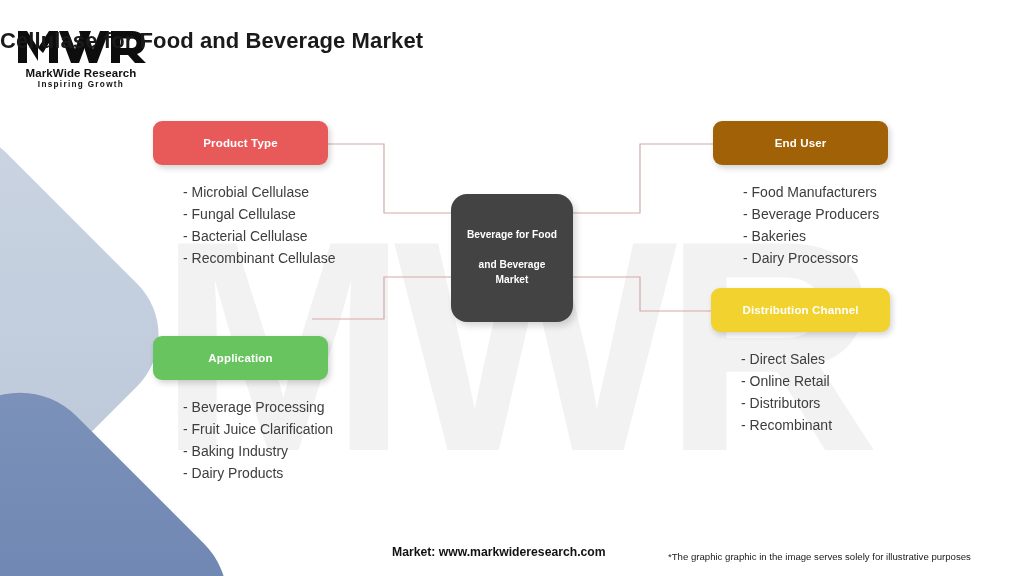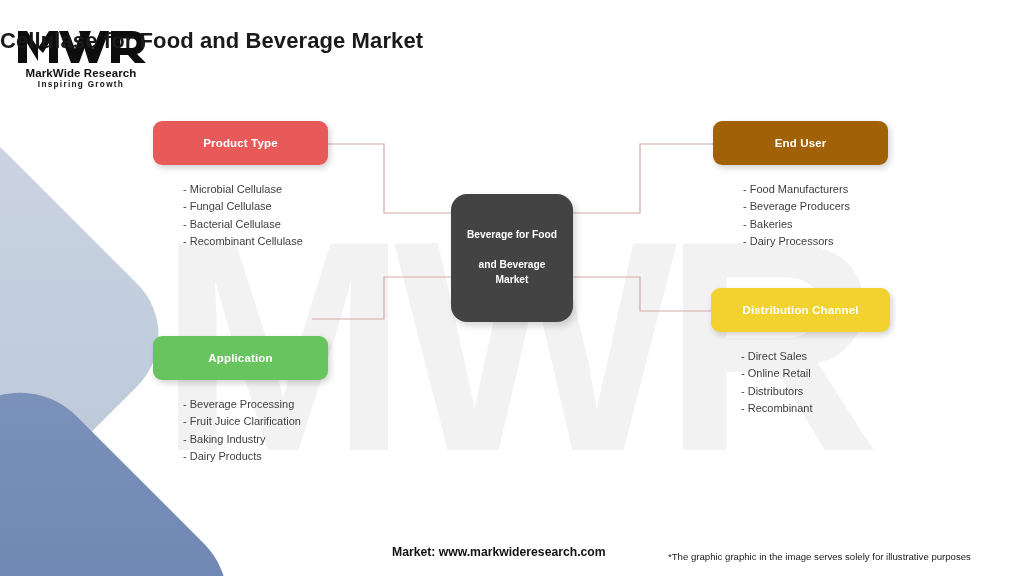--- a/index.html
+++ b/index.html
@@ -107,21 +107,21 @@
   .pill span {
     color:#ffffff;
     font-size:11.5px;
     font-weight:700;
     letter-spacing:.15px;
     text-align:right;
   }
   .items { margin-top:16px; padding-left:30px; }
   .items li {
     list-style:none;
-    font-size:11px;
+    font-size:14px;
     color:#3d3d3d;
     line-height:1.58;
     white-space:nowrap;
   }
 
   .branch-product   { left:153px; top:121px; width:175px; }
   .branch-product .pill   { background:#e8595a; }
 
   .branch-application { left:153px; top:296px; width:175px; }
   .branch-application .pill { background:#68c45f;margin-top:40px; }

